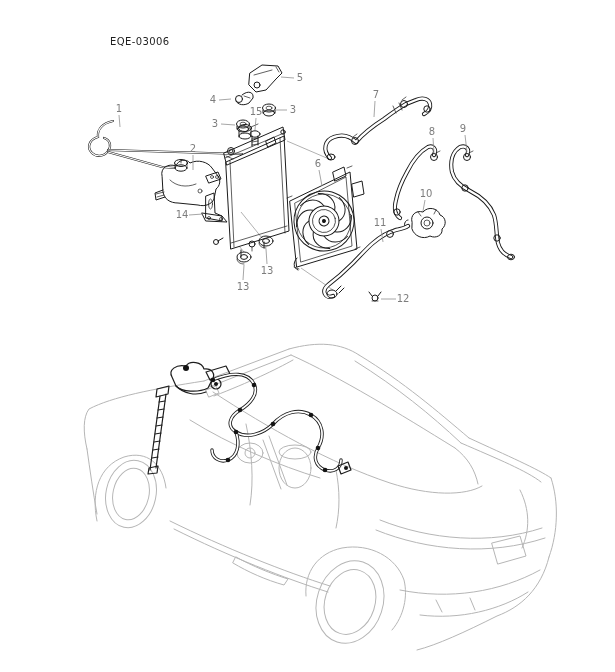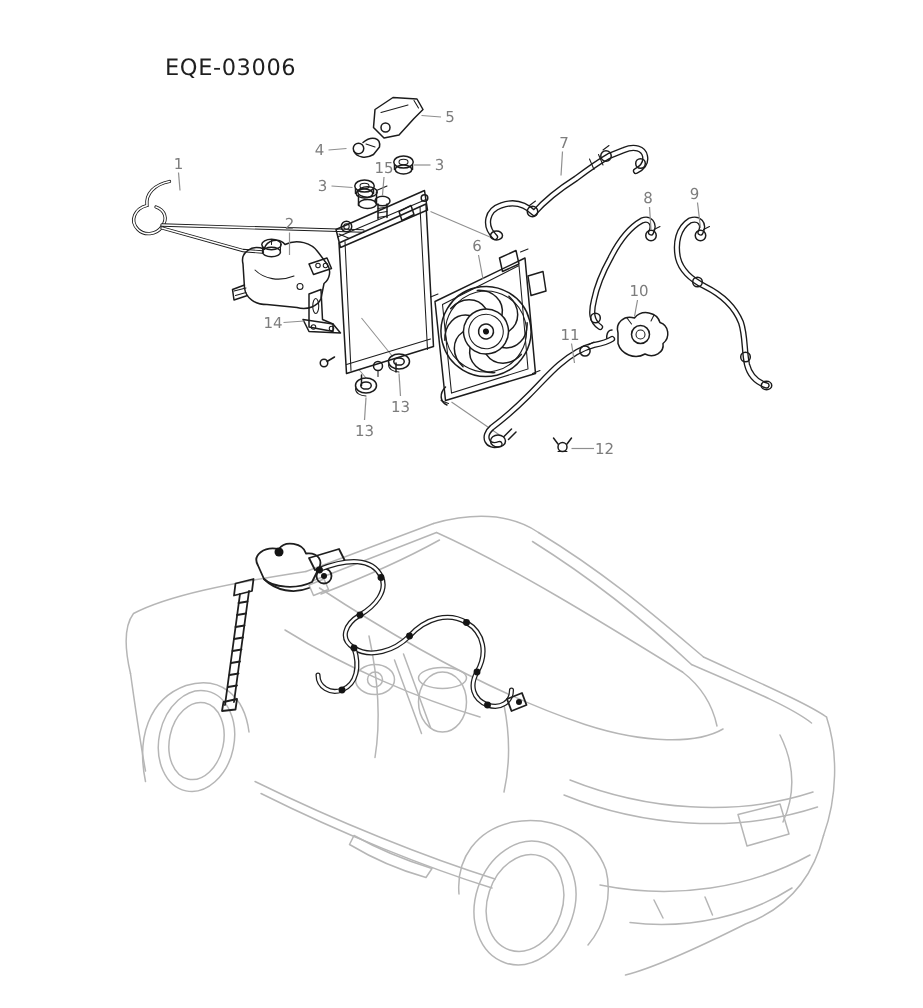--- a/index.html
+++ b/index.html
@@ -1,21 +1,21 @@
 <!DOCTYPE html>
 <html><head>
 <meta charset="utf-8">
 <style>
   html,body{margin:0;padding:0;background:#fff;}
   .screen{
     position:relative;width:615px;height:672px;background:#ffffff;
     font-family:"DejaVu Sans","Liberation Sans",sans-serif;overflow:hidden;
   }
   .fig-code{
-    position:absolute;left:110px;top:36px;font-size:15px;color:#1f1f1f;
+    position:absolute;left:110px;top:36px;font-size:10px;color:#1f1f1f;
     letter-spacing:.4px;
   }
   svg{position:absolute;left:0;top:0;}
   .part{stroke:#1c1c1c;fill:none;stroke-width:1;stroke-linecap:round;stroke-linejoin:round;}
   .part-thin{stroke:#1c1c1c;fill:none;stroke-width:.7;stroke-linecap:round;}
   .tube-o{stroke:#1a1a1a;fill:none;stroke-width:4.2;stroke-linecap:round;stroke-linejoin:round;}
   .tube-i{stroke:#ffffff;fill:none;stroke-width:2.4;stroke-linecap:round;stroke-linejoin:round;}
   .tube-so{stroke:#1a1a1a;fill:none;stroke-width:2.2;stroke-linecap:round;}
   .tube-si{stroke:#ffffff;fill:none;stroke-width:1.1;stroke-linecap:round;}
   .conn{stroke:#8f8f8f;fill:none;stroke-width:.7;}

